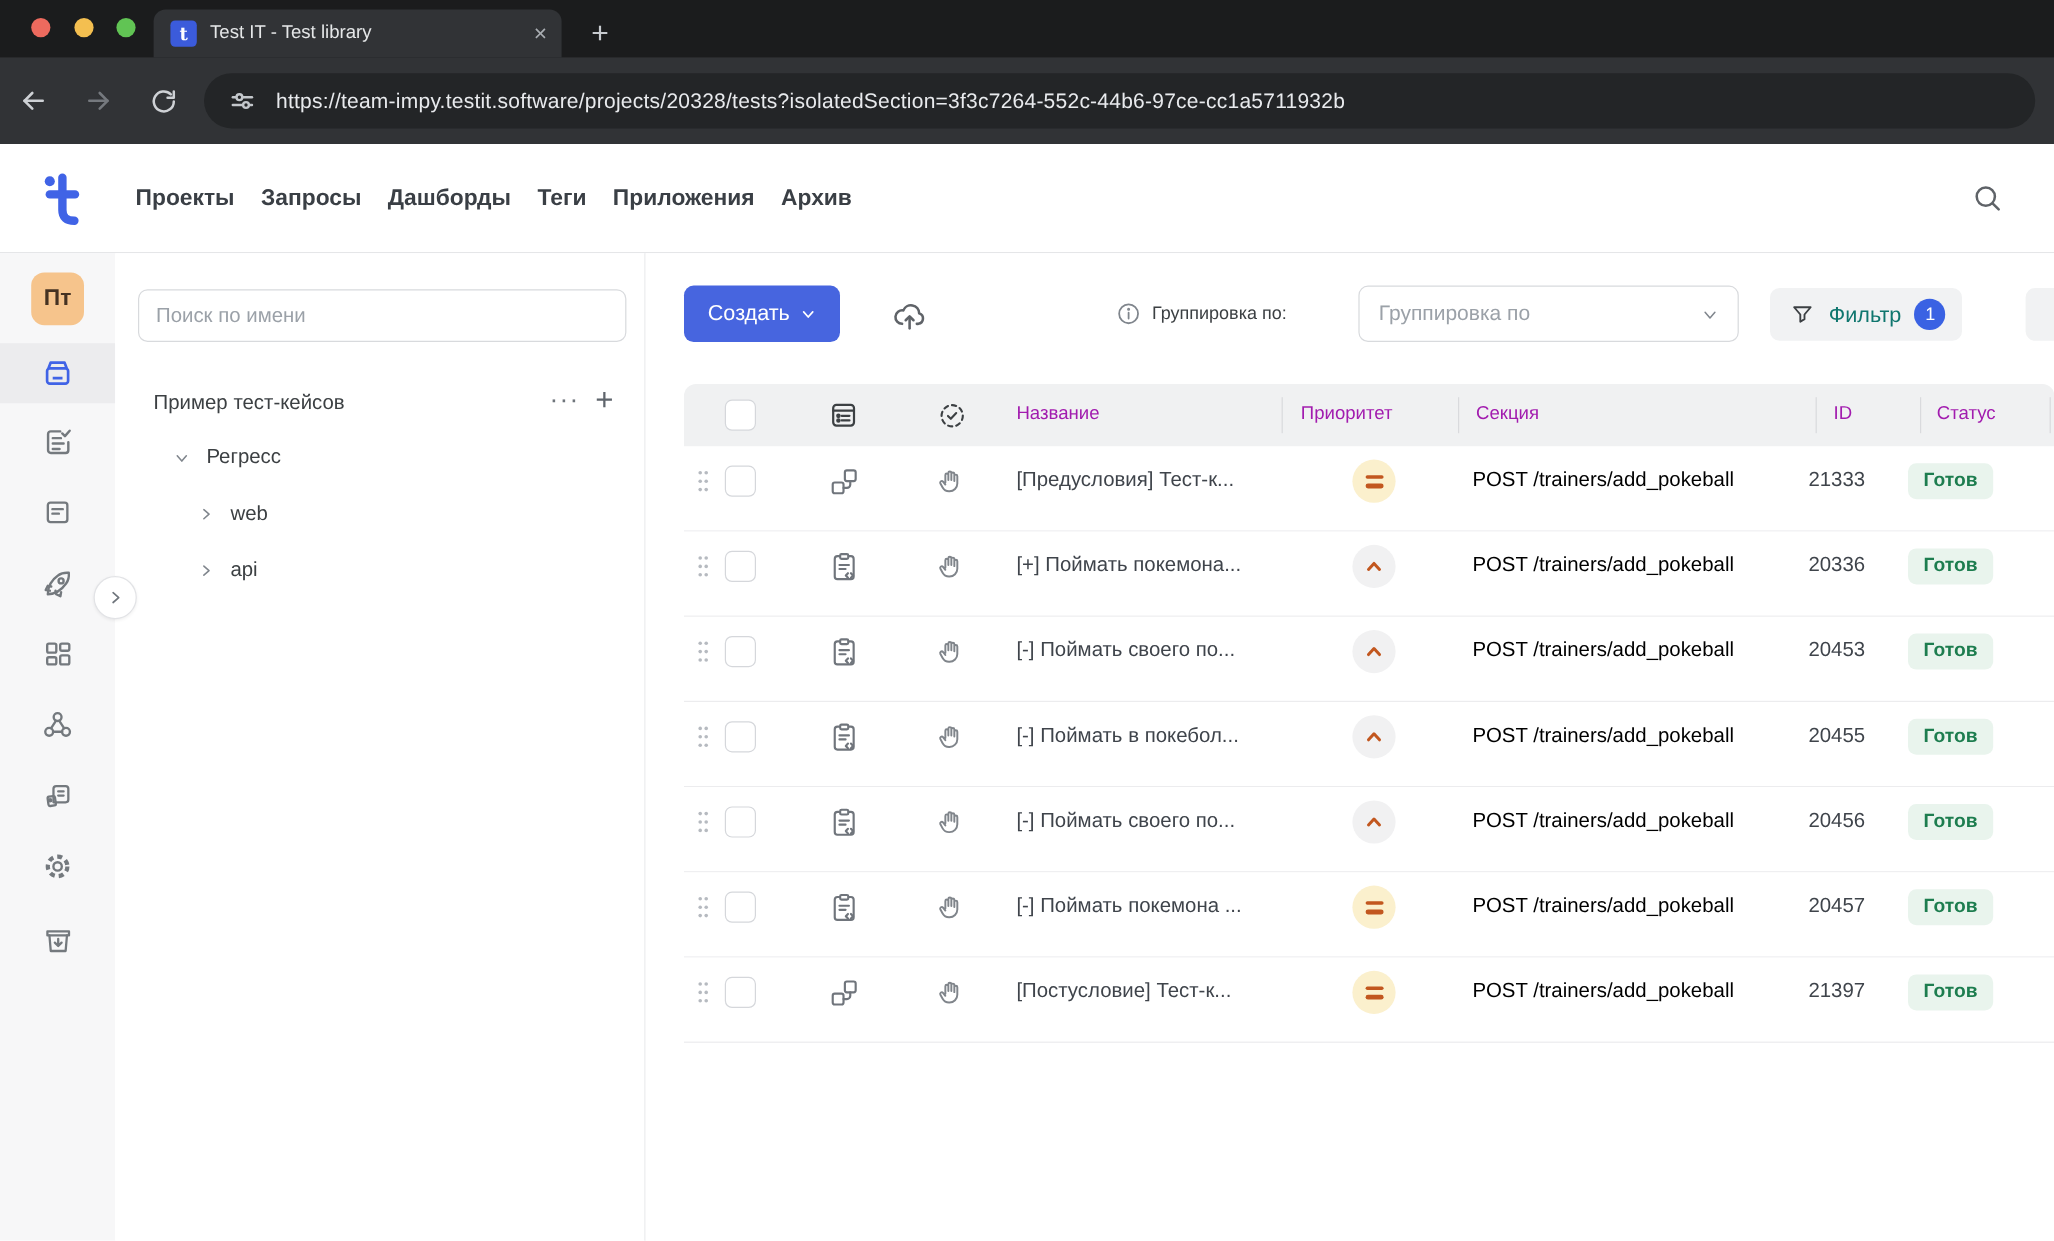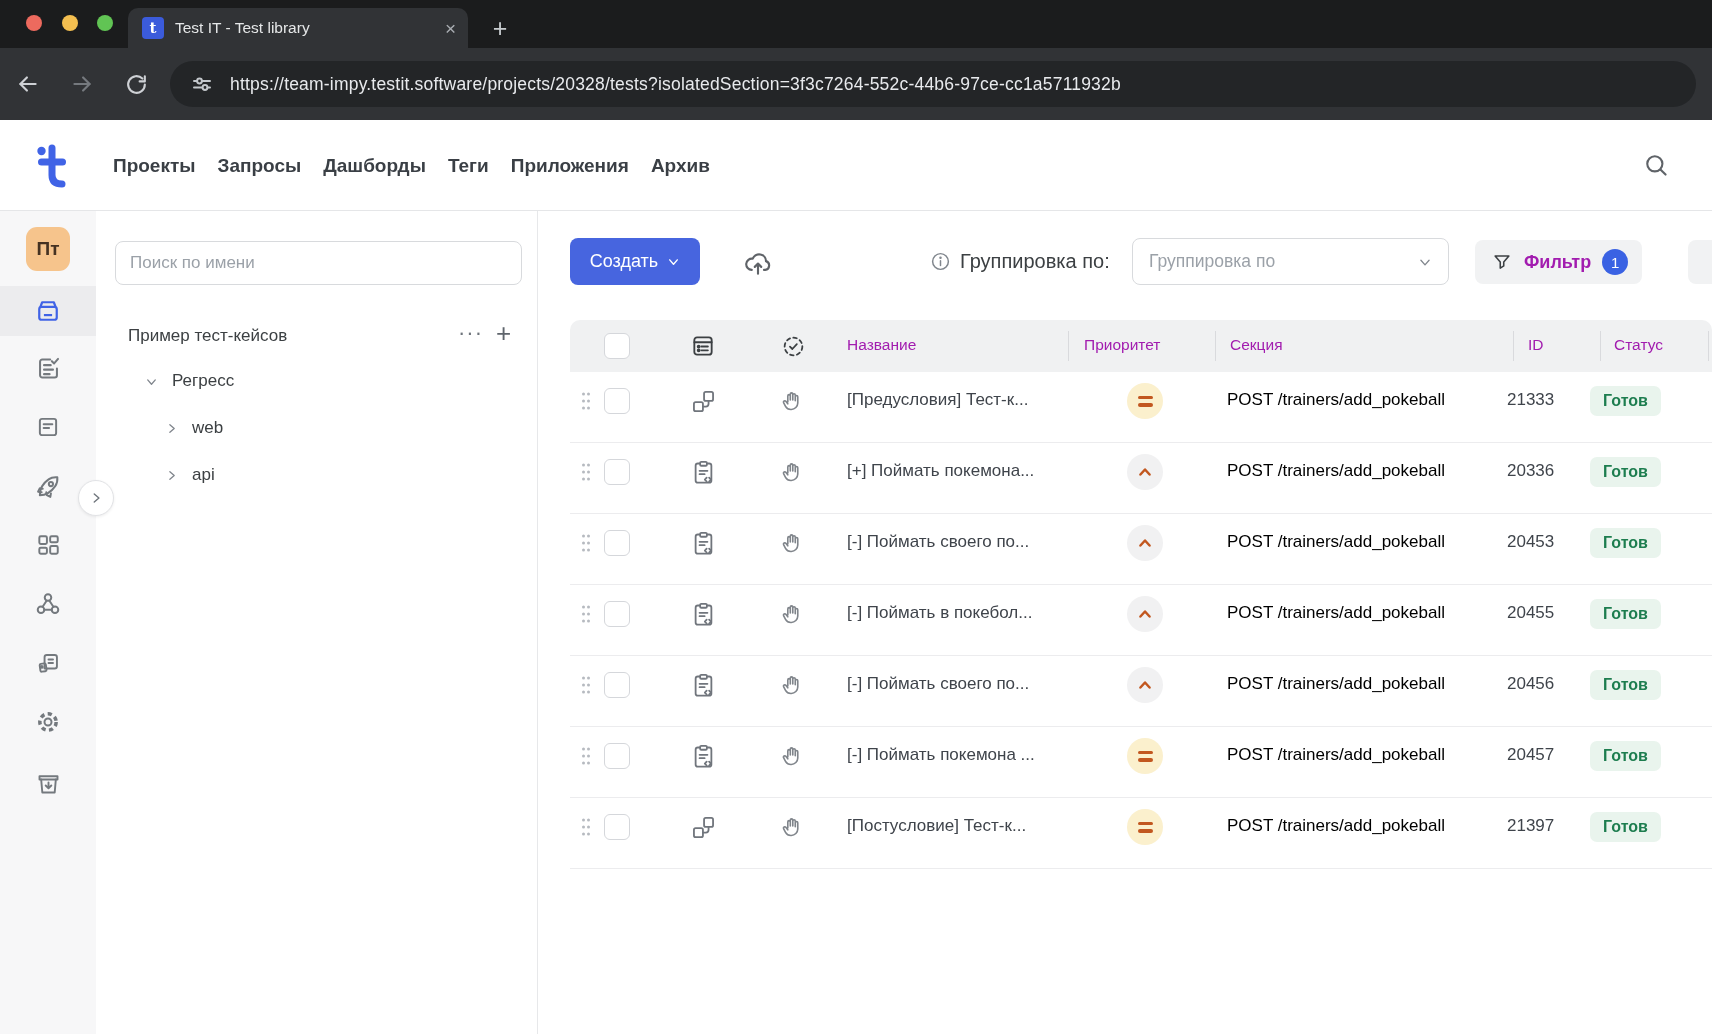--- a/index.html
+++ b/index.html
@@ -65,27 +65,27 @@
   .tree-label { font-size:17px; color:#3c4043; margin-left:14px; }
 
   
   #main { position:absolute; left:538px; top:211px; width:1174px; height:823px; background:#fff; overflow:hidden; }
   #create-btn { position:absolute; left:32px; top:27px; width:130px; height:47px; background:#4765df;
     border-radius:8px; color:#fff; font-size:18px; font-weight:500; display:flex; align-items:center;
     justify-content:center; gap:9px; }
   #upload-btn { position:absolute; left:204px; top:36px; width:32px; height:32px; display:flex;
     align-items:center; justify-content:center; }
   #groupby-wrap { position:absolute; left:392px; top:27px; height:47px; display:flex; align-items:center; gap:9px; }
-  #groupby-label { font-size:20px; color:#3c4043; white-space:nowrap; }
+  #groupby-label { font-size:15px; color:#3c4043; white-space:nowrap; }
   #groupby-select { position:absolute; left:594px; top:27px; width:317px; height:47px;
     border:1px solid #d8dadd; border-radius:8px; display:flex; align-items:center; padding:0 16px; }
   #groupby-placeholder { color:#9ba1a8; font-size:17.5px; flex:1 1 auto; }
   #filter-btn { position:absolute; left:937px; top:29px; height:44px; padding:0 14px 0 16px;
     background:#f1f2f3; border-radius:8px; display:flex; align-items:center; gap:11px; }
-  #filter-label { font-size:18px; font-weight:700; color:#a21caf; }
+  #filter-label { font-size:18px; font-weight:400; color:#0f766e; }
   #filter-badge { width:26px; height:26px; border-radius:50%; background:#3a62e3; color:#fff;
     font-size:15px; display:flex; align-items:center; justify-content:center; }
   #cut-btn { position:absolute; left:1150px; top:29px; width:46px; height:44px; background:#f1f2f3;
     border-radius:8px; }
 
   
   #table { position:absolute; left:32px; top:109px; width:1142px; }
   #thead { position:relative; height:52px; background:#f0f1f2; border-radius:10px 10px 0 0; }
   .hsep { position:absolute; top:11px; width:1px; height:30px; background:#d9dadd; }
   .htext { position:absolute; top:16px; font-size:15.5px; font-weight:500; color:#a21caf; }

